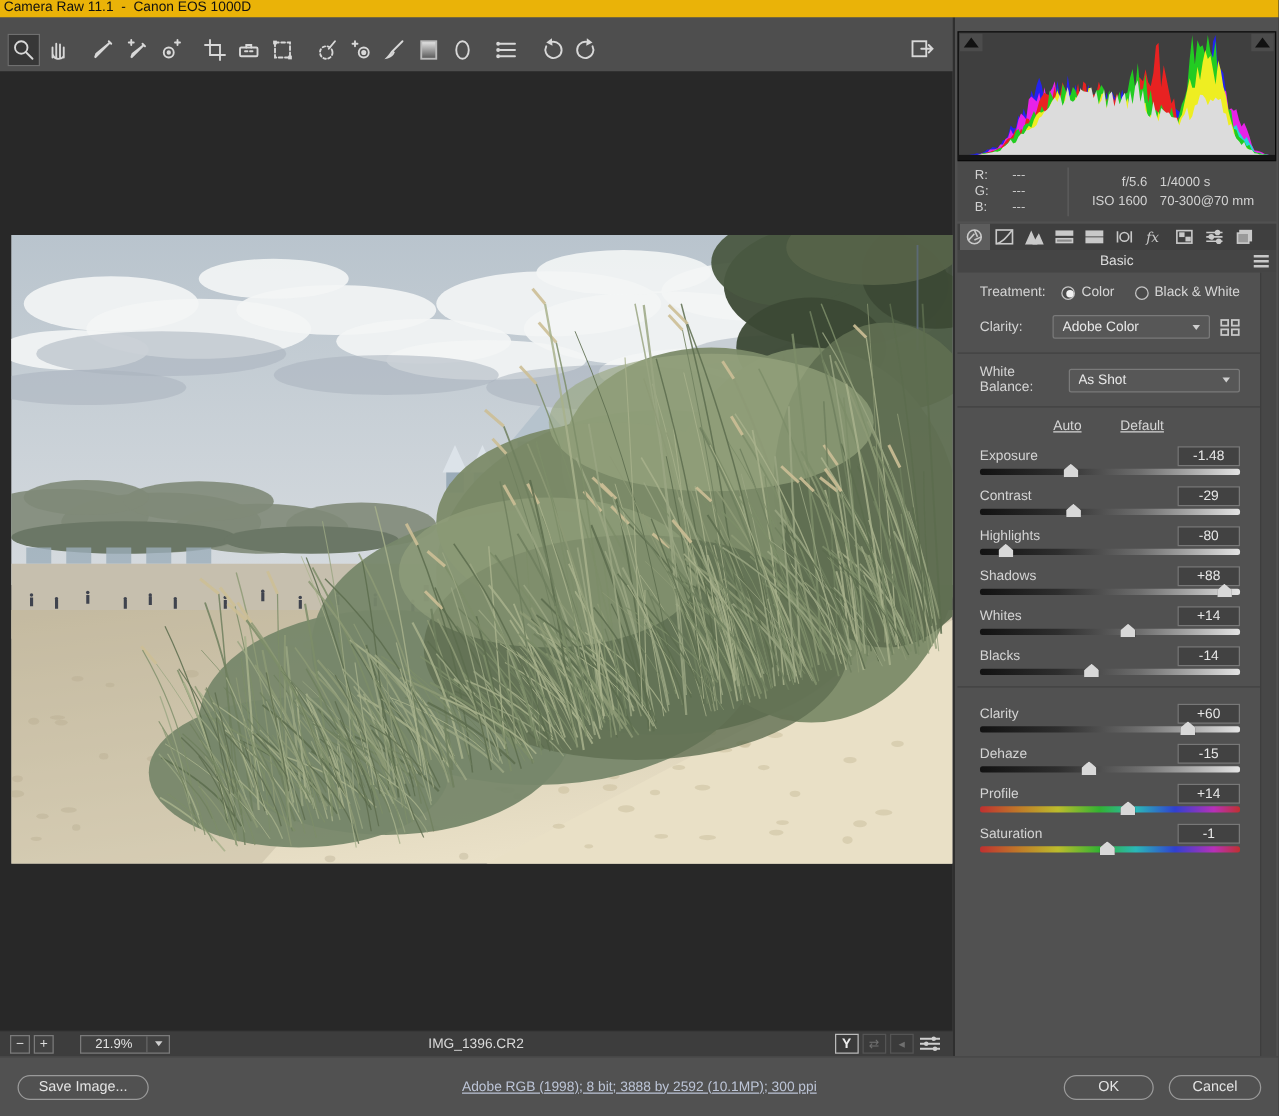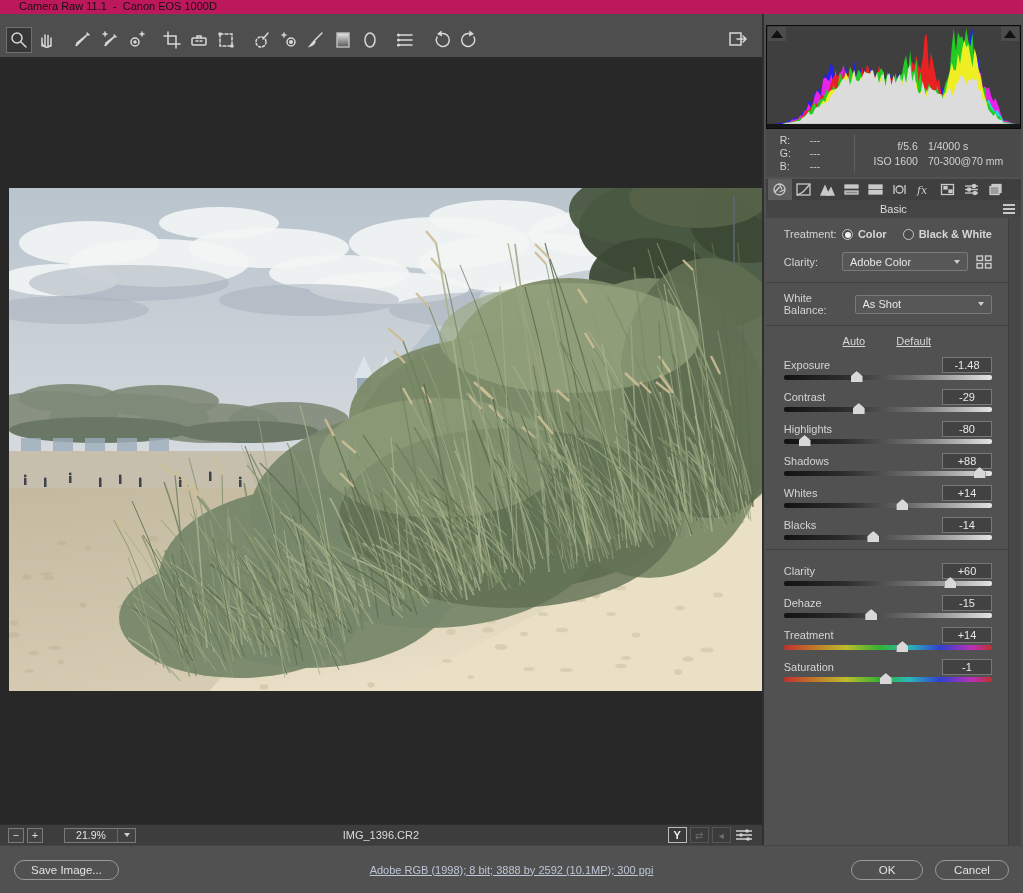--- a/index.html
+++ b/index.html
@@ -1,21 +1,21 @@
 <!DOCTYPE html>
 <html><head>
 <meta charset="utf-8">
 <style>
   html,body{margin:0;padding:0;background:#2b2b2b;}
   *{box-sizing:border-box;}
   .root{width:1023px;height:893px;position:relative;font-family:"Liberation Sans",sans-serif;
         background:#515151;color:#d6d6d6;overflow:hidden;}
   
-  .titlebar{position:absolute;top:0;left:0;width:1023px;height:14px;background:#be185d;
-            color:#111;font-size:11px;line-height:13px;padding-left:19px;white-space:pre;}
+  .titlebar{position:absolute;top:0;left:0;width:1023px;height:14px;background:#eab308;
+            color:#111;font-size:11px;line-height:13px;padding-left:3px;white-space:pre;}
   
   .app{position:absolute;top:14px;left:0;width:1023px;height:831px;display:flex;}
   .left-col{width:770px;display:flex;flex-direction:column;}
   .vsep{width:2px;background:#2f2f2f;}
   .right-col{flex:1;display:flex;flex-direction:column;background:#515151;}
   
   .toolbar{height:43px;background:#4e4e4e;display:flex;align-items:center;padding:10px 6px 2px 6px;position:relative;}
   .tbtn{width:26px;height:26px;display:flex;align-items:center;justify-content:center;border:1px solid transparent;margin-right:1px;}
   .tbtn.sel{background:#373737;border:1px solid #6f6f6f;}
   .tbtn svg{stroke:#d8d8d8;fill:none;stroke-width:1.5;stroke-linecap:round;}
@@ -65,21 +65,21 @@
   .panel-header .ph-title{flex:1;text-align:center;font-size:11px;color:#dedede;}
   .burger{position:absolute;right:6px;top:4px;width:12px;}
   .burger div{height:2px;background:#c9c9c9;margin-bottom:2px;}
   
   .content-wrap{flex:1;display:flex;margin:0 2px;justify-content:space-between;}
   .content{flex:1;padding-top:10px;font-size:11px;}
   .gutter{width:13px;background:#474747;border-left:1px solid #3e3e3e;}
   .row{display:flex;align-items:center;margin:0 16px 10px 18px;}
   .rlabel{color:#d4d4d4;}
   .radios{margin-left:auto;display:flex;gap:16px;align-items:center;}
-  .radio-opt{display:flex;align-items:center;gap:5px;font-weight:bold;}
+  .radio-opt{display:flex;align-items:center;gap:5px;}
   .rdot{width:11px;height:11px;border-radius:50%;border:1px solid #c5c5c5;background:#4a4a4a;position:relative;}
   .rdot.sel::after{content:"";position:absolute;left:2.5px;top:2.5px;width:6px;height:6px;border-radius:50%;background:#f2f2f2;}
   .select{display:flex;align-items:center;background:#575757;border:1px solid #7a7a7a;border-radius:2px;
           height:19px;padding:0 7px;color:#e8e8e8;}
   .select .sv{flex:1;white-space:nowrap;overflow:hidden;}
   .sep{border-top:1px solid #414141;margin:2px 0 9px 0;}
   .links-row{text-align:center;margin:2px 0 10px 0;}
   .linky{color:#d6d6d6;text-decoration:underline;margin:0 14px;cursor:pointer;}
   .srow{margin:0 16px 9px 18px;}
   .srow-top{display:flex;align-items:center;justify-content:space-between;margin-bottom:2px;}
@@ -1243,21 +1243,21 @@
                 <div class="srow-top">
                   <span class="rlabel">Dehaze</span>
                   <span class="sval">-15</span>
                 </div>
                 <div class="strack tr-tone">
                   <span class="sthumb" style="left:42%"></span>
                 </div>
               </div>
               <div class="srow">
                 <div class="srow-top">
-                  <span class="rlabel">Treatment</span>
+                  <span class="rlabel">Profile</span>
                   <span class="sval">+14</span>
                 </div>
                 <div class="strack tr-rainbow">
                   <span class="sthumb" style="left:57%"></span>
                 </div>
               </div>
               <div class="srow">
                 <div class="srow-top">
                   <span class="rlabel">Saturation</span>
                   <span class="sval">-1</span>

